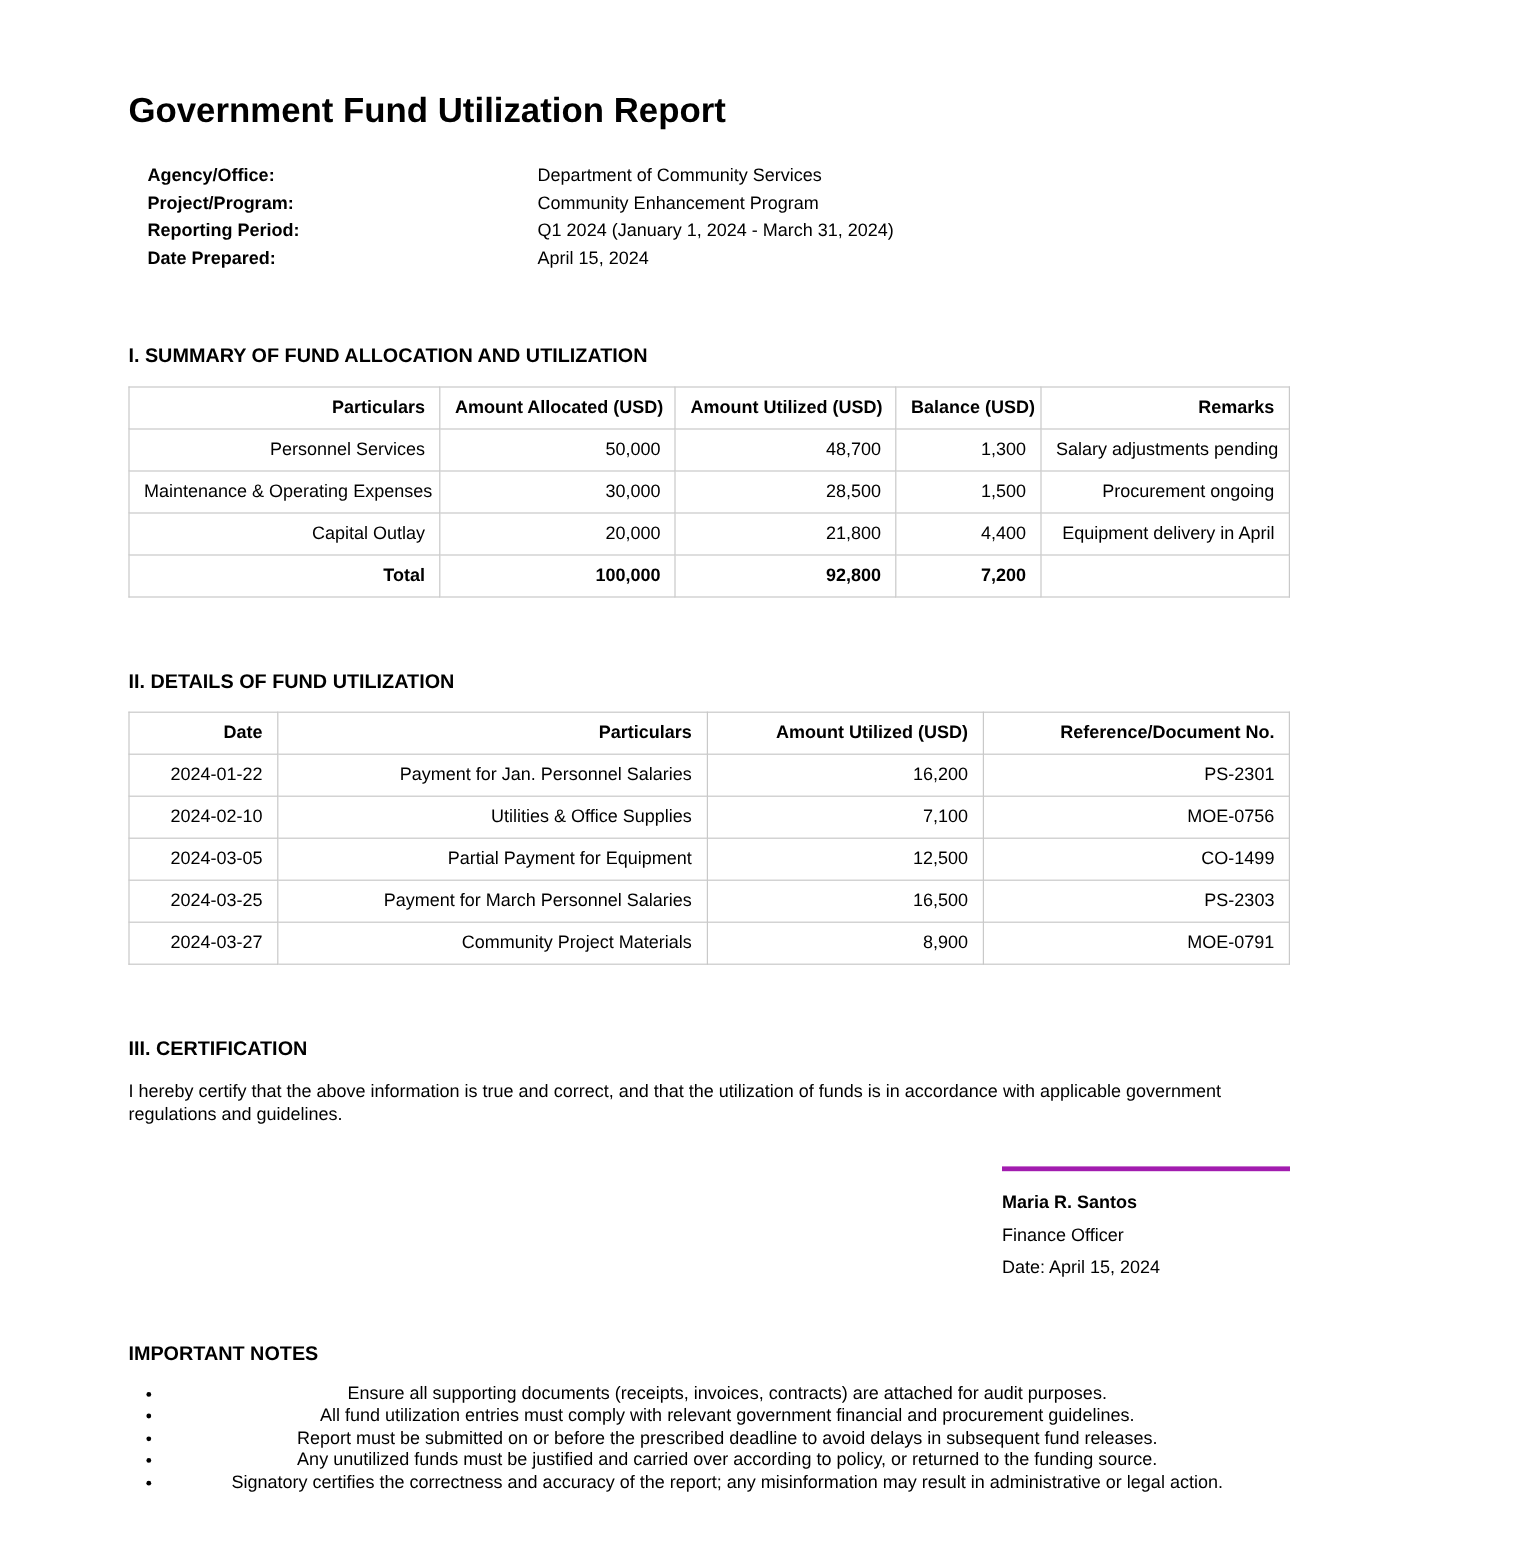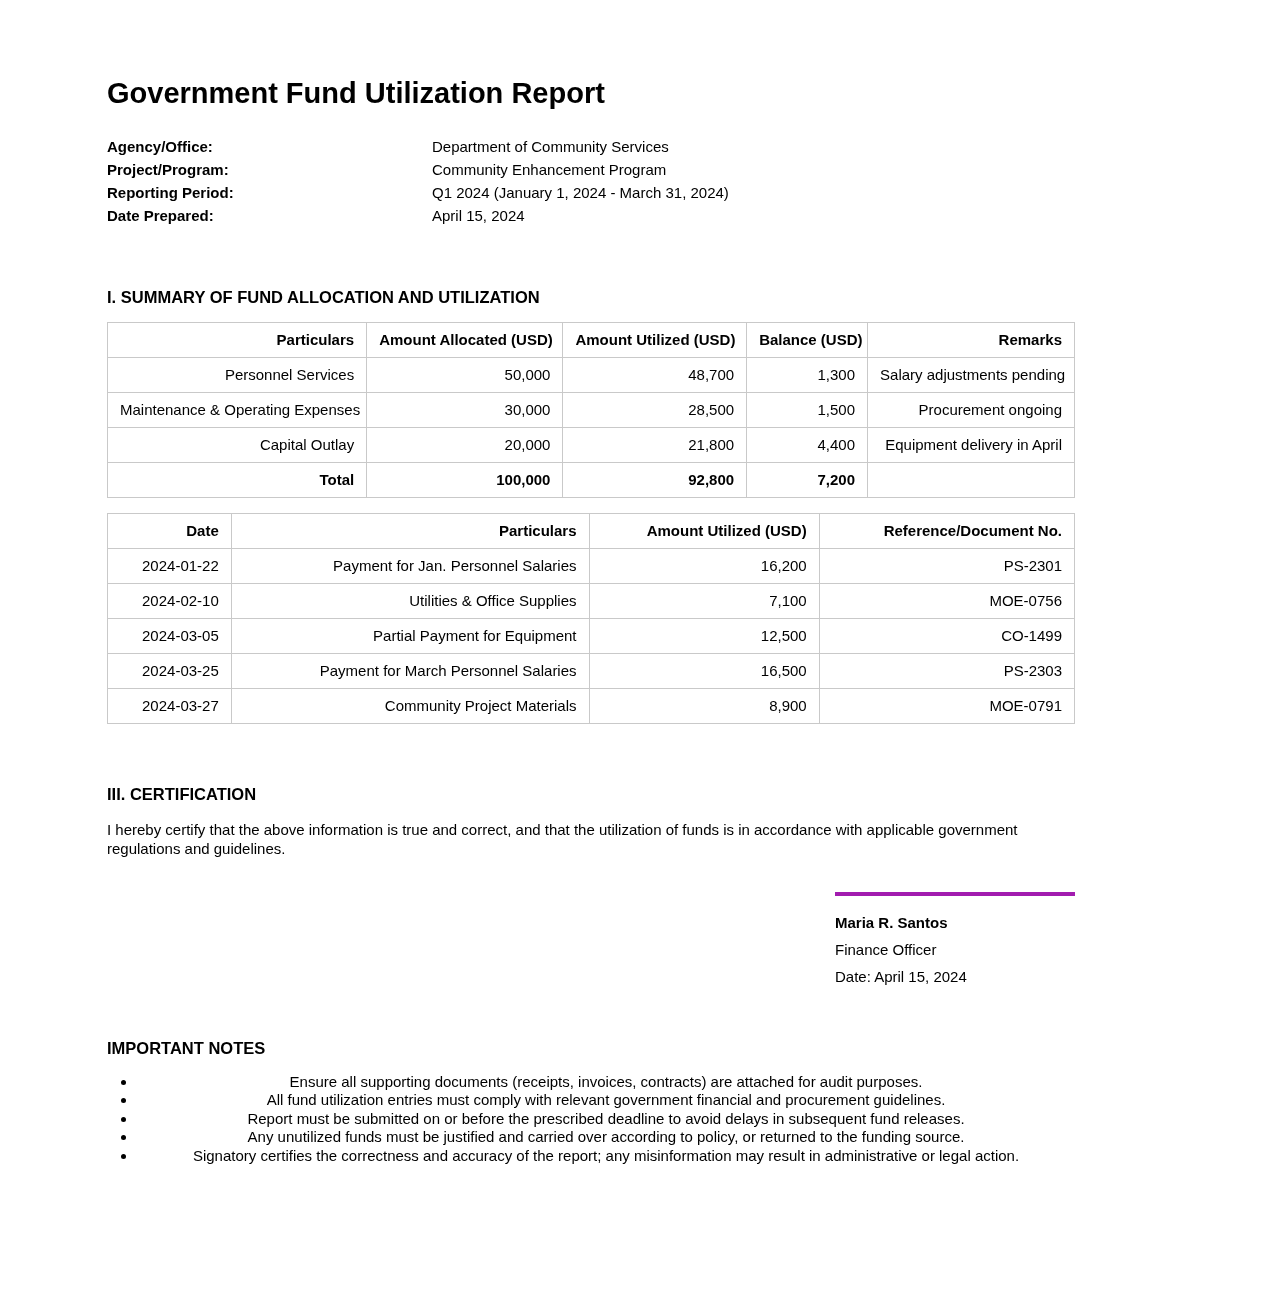--- a/index.html
+++ b/index.html
@@ -17,20 +17,21 @@
   }
   h1.report-title {
     margin-top: 78px;
     font-size: 29px;
     line-height: 31px;
     font-weight: bold;
     color: #000000;
   }
   .meta {
     margin-top: 26px;
+    margin-left: 16px;
   }
   .meta-row {
     display: flex;
     line-height: 23px;
   }
   .meta-label {
     width: 325px;
     font-weight: bold;
     flex: 0 0 auto;
   }
@@ -169,20 +170,21 @@
       <tr class="total-row">
         <td>Total</td>
         <td>100,000</td>
         <td>92,800</td>
         <td>7,200</td>
         <td></td>
       </tr>
     </tbody>
   </table>
 
+  <h2 class="section-heading">II. DETAILS OF FUND UTILIZATION</h2>
 
   <table class="report-table">
     <colgroup>
       <col style="width:12.8%">
         <col style="width:37%">
         <col style="width:23.8%">
         <col style="width:26.4%">
     </colgroup>
     <thead>
       <tr>

